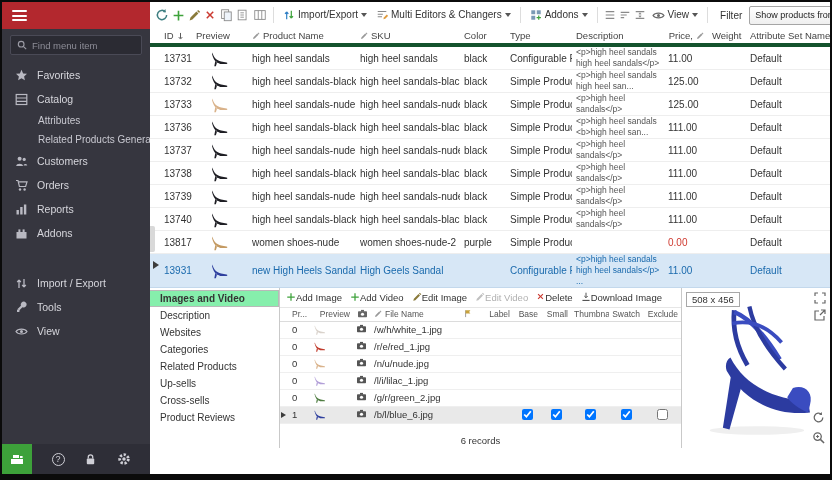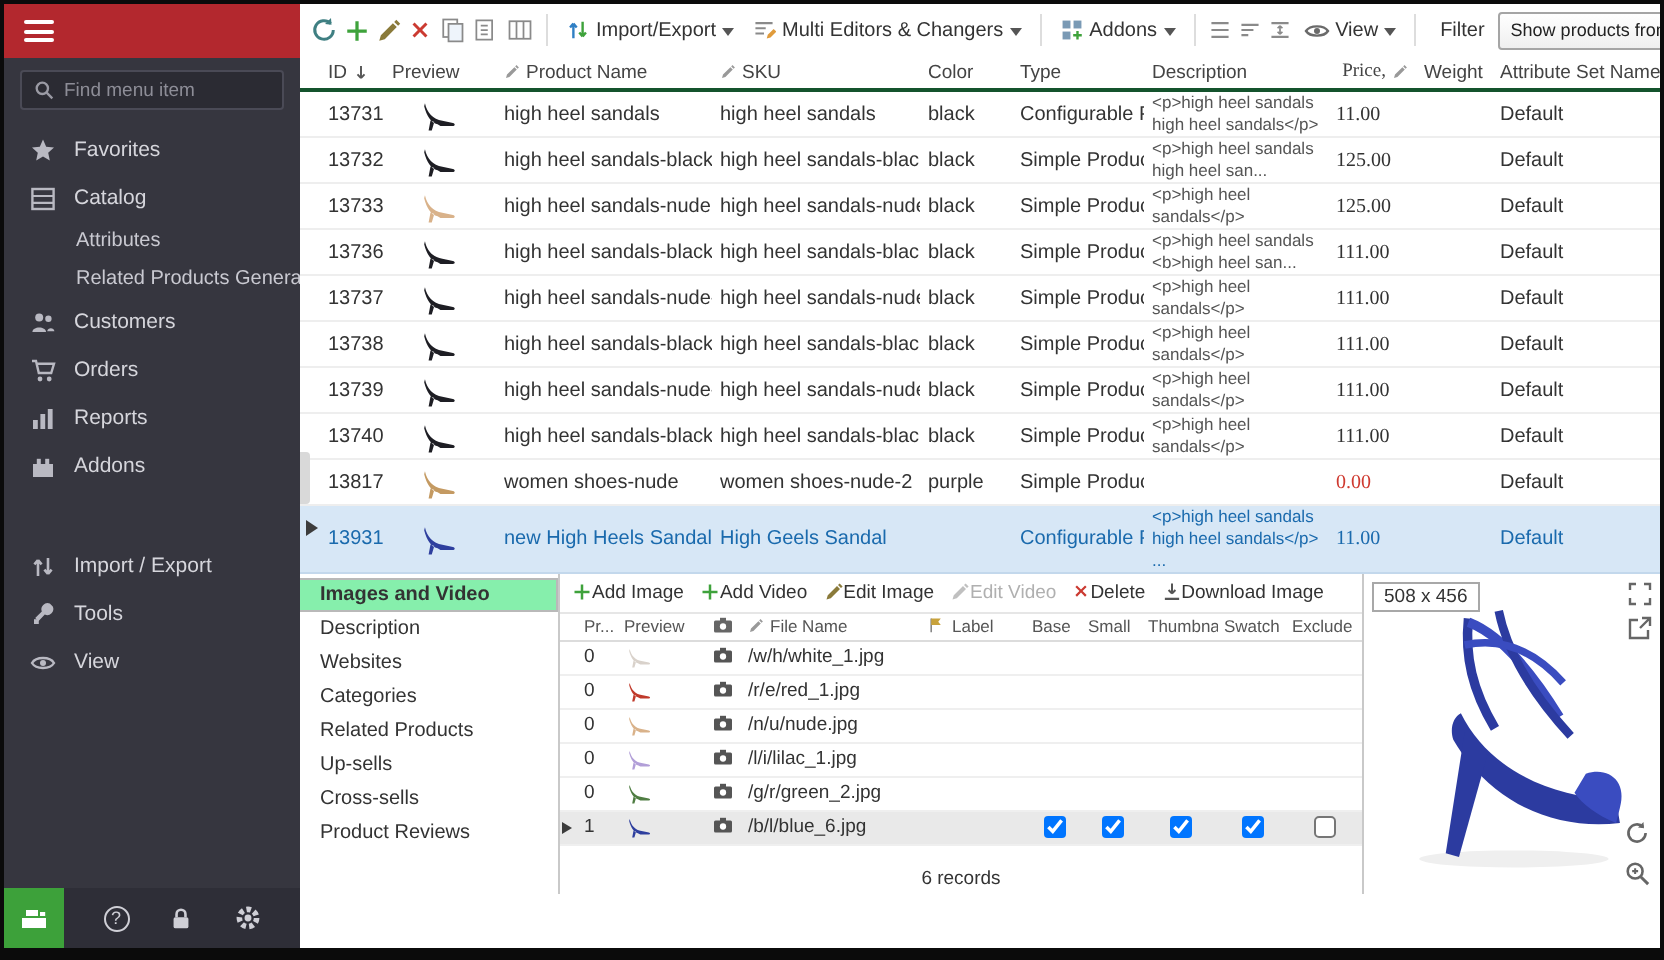--- a/index.html
+++ b/index.html
@@ -26,35 +26,35 @@
 .sb-tile { width:30px; height:30px; background:#3da13a; display:flex; align-items:center; justify-content:center; flex:none; }
 .sb-foot-rest { flex:1; display:flex; justify-content:space-evenly; align-items:center; }
 .help-badge { width:13px; height:13px; border:1px solid #cfcfd6; border-radius:50%; color:#cfcfd6; font-size:9px; display:flex; align-items:center; justify-content:center; }
 
 
 .main { flex:1; min-width:0; display:flex; flex-direction:column; background:#fff; position:relative; }
 
 
 .toolbar { height:26px; flex:none; display:flex; align-items:center; padding:0 5px; gap:3px; font-size:10px; color:#333; white-space:nowrap; overflow:hidden; }
 .tb-ic { width:18px; height:18px; display:flex; align-items:center; justify-content:center; }
-.tb-btn { display:flex; align-items:center; gap:3px; padding:2px 3px; }
+.tb-btn { display:flex; align-items:flex-start; gap:3px; padding:2px 3px; }
 .caret { width:0; height:0; border:3px solid transparent; border-top:4px solid #555; margin-top:4px; }
 .sep { width:1px; height:16px; background:#ddd; margin:0 3px; flex:none; }
 .filter-label { margin:0 4px 0 6px; color:#333; }
 .filter-select { width:178px; height:19px; border:1px solid #a5a5a5; border-radius:2px; background:linear-gradient(#ffffff,#efefef); display:flex; align-items:center; justify-content:space-between; padding:0 5px; font-size:9px; color:#222; flex:none; }
 
 
 .grid-wrap { flex:none; }
 table { border-collapse:collapse; table-layout:fixed; width:100%; }
 .products { font-size:10px; color:#333; }
-.products th { height:17px; font-weight:normal; font-size:9.5px; color:#444; text-align:left; padding:0 4px; border-bottom:2px solid #14532d; white-space:nowrap; overflow:hidden; }
+.products th { height:17px; font-weight:normal; font-size:9.5px; color:#444; text-align:left; padding:0 4px; border-bottom:4px solid #14532d; white-space:nowrap; overflow:hidden; }
 .products td { height:23px; padding:0 4px; border-bottom:1px solid #eeeeee; white-space:nowrap; overflow:hidden; vertical-align:middle; }
 .th-inner { display:flex; align-items:center; gap:3px; }
 .c-id { padding-left:14px !important; position:relative; }
-.c-price, .th-price { text-align:left;font-family:Liberation Serif, serif; }
+.c-price, .th-price { text-align:left; }
 .th-price .th-inner { justify-content:flex-end; }
 .c-desc { font-size:8.5px; white-space:normal !important; line-height:11px; max-height:22px; color:#555; }
 .c-prev { text-align:center; }
 .zero { color:#cf3a30; }
 tr.selected { background:#d7e7f6; }
 tr.selected td { color:#1a6aad; border-bottom-color:#c3d8ec; }
 tr.selected .c-desc { color:#1a6aad; }
 tr.selected .c-id::before { content:""; position:absolute; left:3px; top:7px; border:4px solid transparent; border-left:6px solid #3c3c3c; }
 .shoe { display:inline-block; vertical-align:middle; }
 .grid-footer { flex:1; min-height:38px; border-bottom:1px solid #c9c9c9; display:flex; align-items:center; padding-left:100px; font-size:10px; color:#333; }
@@ -64,21 +64,21 @@
 .bottom { height:160px; flex:none; display:flex; min-height:0; }
 .tabs { width:130px; flex:none; border-right:1px solid #c9c9c9; padding-top:2px; font-size:10px; color:#333; }
 .tab { height:17px; display:flex; align-items:center; padding-left:10px; white-space:nowrap; }
 .tab.selected { background:#86efac; border:1px solid #b9b9b9; border-left:none; font-weight:bold; }
 
 .images-panel { flex:1; min-width:0; display:flex; flex-direction:column; border-right:1px solid #c9c9c9; }
 .img-toolbar { height:20px; flex:none; display:flex; align-items:center; gap:8px; padding:0 6px; font-size:9.5px; color:#333; border-bottom:1px solid #e6e6e6; white-space:nowrap; overflow:hidden; }
 .img-btn { display:flex; gap:0; }
 .img-btn.disabled { color:#b0b0b0; }
 .images { font-size:9.5px; color:#333; }
-.images th { height:13px; font-weight:normal; font-size:8.5px; color:#555; text-align:left; padding:0 3px; border-bottom:1px solid #dcdcdc; white-space:nowrap; overflow:hidden; }
+.images th { height:13px; font-weight:normal; font-size:8.5px; color:#555; text-align:right; padding:0 3px; border-bottom:1px solid #dcdcdc; white-space:nowrap; overflow:hidden; }
 .images td { height:17px; padding:0 3px; border-bottom:1px solid #efefef; white-space:nowrap; overflow:hidden; vertical-align:middle; }
 .ic-chk { text-align:center; }
 .ic-chk input { width:11px; height:11px; vertical-align:middle; }
 tr.img-selected { background:#e9e9e9; }
 tr.img-selected .ic-exp { position:relative; }
 tr.img-selected .ic-exp::before { content:""; position:absolute; left:1px; top:5px; border:3.5px solid transparent; border-left:5px solid #3c3c3c; }
 .img-footer { margin-top:auto; height:15px; display:flex; align-items:center; justify-content:center; font-size:9.5px; color:#333; }
 
 
 .preview-panel { width:148px; flex:none; position:relative; background:#fff; overflow:hidden; }

